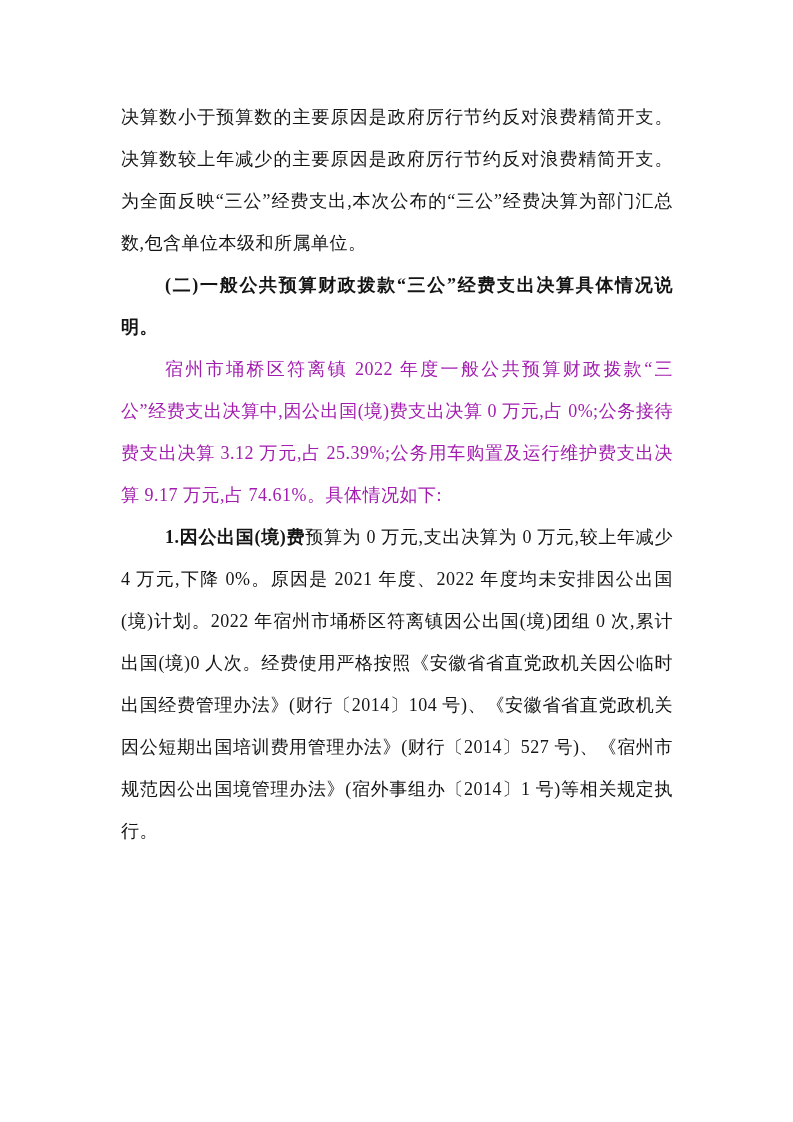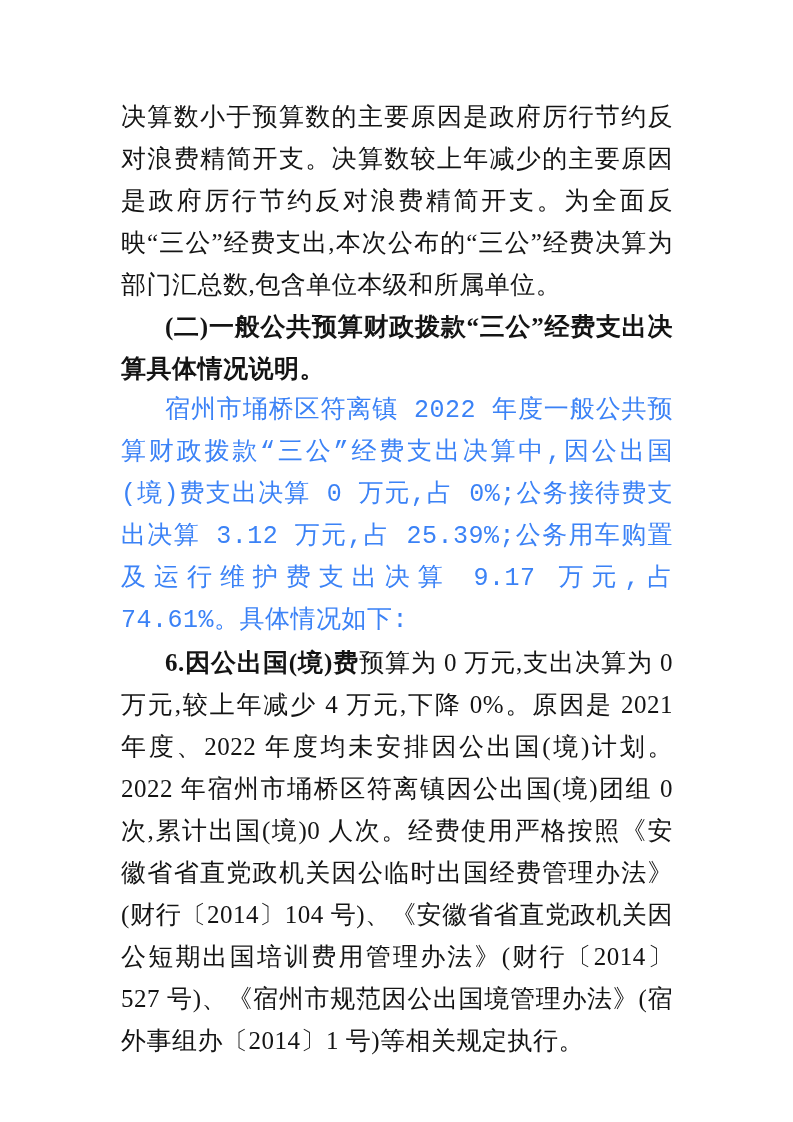--- a/index.html
+++ b/index.html
@@ -13,37 +13,37 @@
     height: 1122px;
     margin: 0 auto;
     background: #ffffff;
     box-sizing: border-box;
     padding: 96px 120px 0 121px;
     overflow: hidden;
   }
   .doc-body p.para {
     margin: 0;
     font-family: "Liberation Serif", "DejaVu Serif", serif;
-    font-size: 25px;
+    font-size: 18px;
     line-height: 42px;
     color: #141414;
     text-align: justify;
     letter-spacing: 0.5px;
   }
   .para.indent {
     text-indent: 44px;
   }
   .bold {
     font-weight: bold;
     margin-top: 32px;
   }
 </style>
 </head>
 <body>
 
 <div class="page" style="background: rgb(255, 255, 255);">
   <div class="doc-body">
       <p class="para" style="color: rgb(20, 20, 20);"><span>决算数小于预算数的主要原因是政府厉行节约反对浪费精简开支。决算数较上年减少的主要原因是政府厉行节约反对浪费精简开支。为全面反映“三公”经费支出,本次公布的“三公”经费决算为部门汇总数,包含单位本级和所属单位。</span></p>
       <p class="para indent" style="color: rgb(20, 20, 20);"><span class="bold">(二)一般公共预算财政拨款“三公”经费支出决算具体情况说明。</span></p>
-      <p class="para indent" style="color: #3b82f6; font-family: Liberation Mono, monospace;"><span>宿州市埇桥区符离镇 2022 年度一般公共预算财政拨款“三公”经费支出决算中,因公出国(境)费支出决算 0 万元,占 0%;公务接待费支出决算 3.12 万元,占 25.39%;公务用车购置及运行维护费支出决算 9.17 万元,占 74.61%。具体情况如下:</span></p>
-      <p class="para indent" style="color: rgb(20, 20, 20);"><span class="bold">6.因公出国(境)费</span><span>预算为 0 万元,支出决算为 0 万元,较上年减少 4 万元,下降 0%。原因是 2021 年度、2022 年度均未安排因公出国(境)计划。2022 年宿州市埇桥区符离镇因公出国(境)团组 0 次,累计出国(境)0 人次。经费使用严格按照《安徽省省直党政机关因公临时出国经费管理办法》(财行〔2014〕104 号)、《安徽省省直党政机关因公短期出国培训费用管理办法》(财行〔2014〕527 号)、《宿州市规范因公出国境管理办法》(宿外事组办〔2014〕1 号)等相关规定执行。</span></p>
+      <p class="para indent" style="color: #a21caf;"><span>宿州市埇桥区符离镇 2022 年度一般公共预算财政拨款“三公”经费支出决算中,因公出国(境)费支出决算 0 万元,占 0%;公务接待费支出决算 3.12 万元,占 25.39%;公务用车购置及运行维护费支出决算 9.17 万元,占 74.61%。具体情况如下:</span></p>
+      <p class="para indent" style="color: rgb(20, 20, 20);"><span class="bold">1.因公出国(境)费</span><span>预算为 0 万元,支出决算为 0 万元,较上年减少 4 万元,下降 0%。原因是 2021 年度、2022 年度均未安排因公出国(境)计划。2022 年宿州市埇桥区符离镇因公出国(境)团组 0 次,累计出国(境)0 人次。经费使用严格按照《安徽省省直党政机关因公临时出国经费管理办法》(财行〔2014〕104 号)、《安徽省省直党政机关因公短期出国培训费用管理办法》(财行〔2014〕527 号)、《宿州市规范因公出国境管理办法》(宿外事组办〔2014〕1 号)等相关规定执行。</span></p>
     </div>
 </div>
 
 </body></html>

